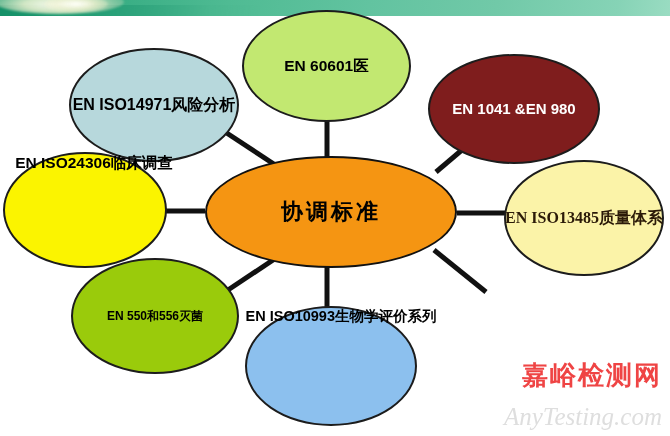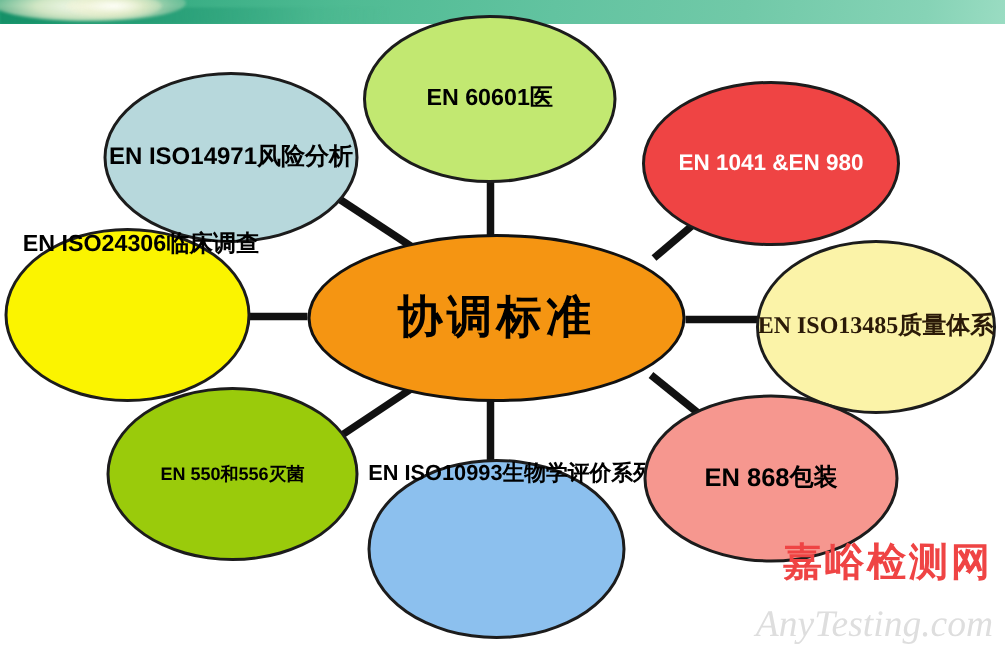--- a/index.html
+++ b/index.html
@@ -106,21 +106,21 @@
   
   #node-hub {
     left: 205px; top: 156px;
     width: 252px; height: 112px;
     background: #f59512;
     border-color: #111111;
     z-index: 6;
   }
   #node-hub .ln {
     font-family: "DejaVu Sans", sans-serif;
-    font-size: 30px;
+    font-size: 22px;
     font-weight: 700;
     letter-spacing: 3px;
     color: #000000;
   }
 
   
   #node-60601 {
     left: 242px; top: 10px;
     width: 169px; height: 112px;
     background: #c2e871;
@@ -135,21 +135,21 @@
     width: 170px; height: 114px;
     background: #b7d8dc;
     z-index: 5;
   }
   #node-14971 .ln { font-size: 16px; font-weight: 700; }
 
   
   #node-1041 {
     left: 428px; top: 54px;
     width: 172px; height: 110px;
-    background: #ef4444;
+    background: #7f1d1d;
     color: #ffffff;
     z-index: 5;
   }
   #node-1041 .ln { font-size: 15px; font-weight: 700; color: #ffffff; }
 
   
   #node-14155 {
     left: 3px; top: 152px;
     width: 164px; height: 116px;
     background: #fbf400;
@@ -294,23 +294,19 @@
     <span class="ln">EN  550</span>
     <span class="ln">和556灭菌</span>
   </div>
 
   <div class="node" id="node-10993">
     <span class="ln">EN ISO</span>
     <span class="ln">10993生物学</span>
     <span class="ln">评价系列</span>
   </div>
 
-  <div class="node" id="node-868">
-    <span class="ln">EN 868</span>
-    <span class="ln cn">包装</span>
-  </div>
 
   <div id="watermark">
     <span id="wm-cn">嘉峪检测网</span>
     <span id="wm-en">AnyTesting.com</span>
   </div>
 
 </div>
 
 </body></html>

